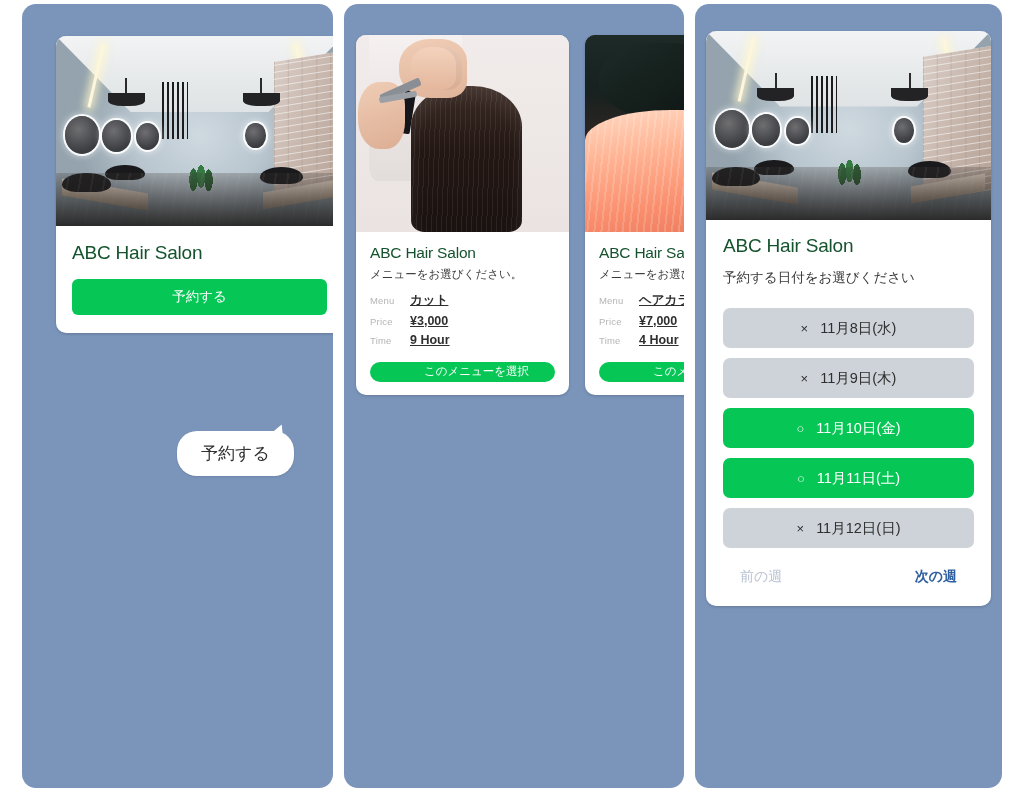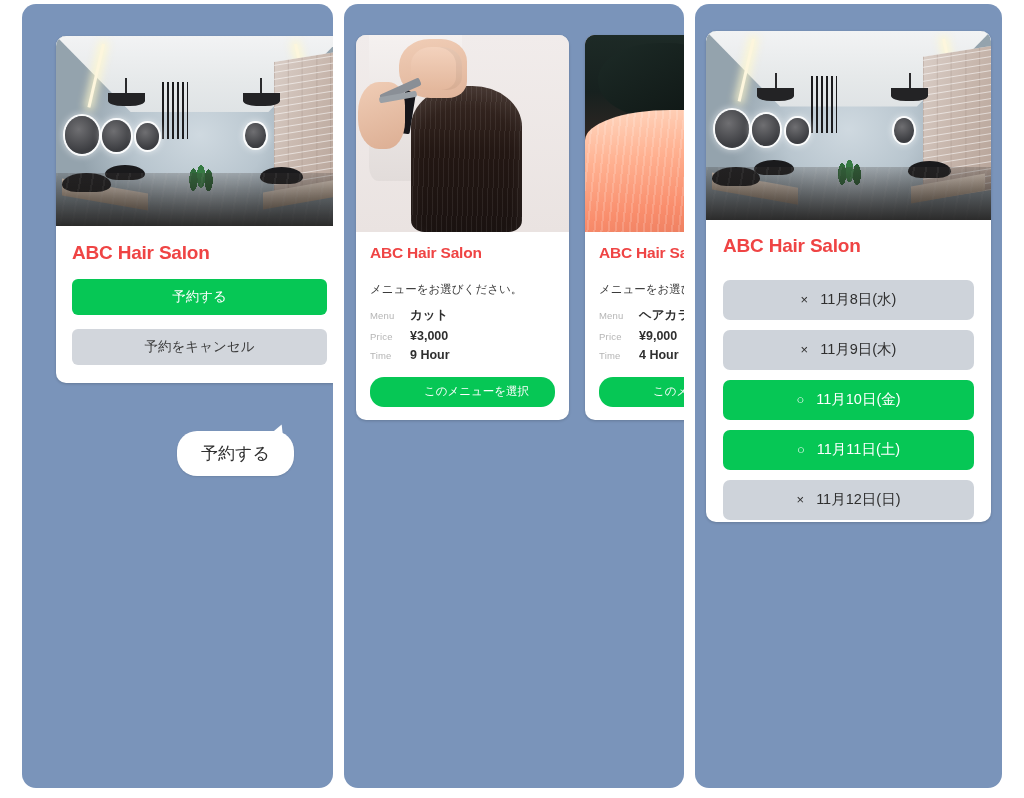--- a/index.html
+++ b/index.html
@@ -177,21 +177,21 @@
   }
   .colorhair .pink::after {
     content:""; position:absolute; inset:0;
     background: repeating-linear-gradient(96deg, rgba(255,255,255,.16) 0 2px, transparent 2px 7px);
     border-radius: inherit;
   }
 
   
   .card-body { padding: 14px 16px 14px 16px; }
   .card-title {
-    font-size: 19px; font-weight: 700; color: #ef4444;
+    font-size: 19px; font-weight: 400; color: #14532d;
     letter-spacing: -0.2px; line-height: 1.2;
   }
   .card-sub {
     font-size: 13px; color: #3b3b3b; margin-top: 7px; line-height: 1.3;
   }
 
   .btn {
     display: flex; align-items: center; justify-content: center;
     width: 100%; height: 35px;
     border-radius: 6px;
@@ -211,29 +211,29 @@
   
   .carousel { position: absolute; left: 12px; top: 31px; display: flex; gap: 16px; }
   .menu-card {
     width: 213px; flex: 0 0 213px;
     background: #fff; border-radius: 10px; overflow: hidden;
     box-shadow: 0 1px 3px rgba(0,0,0,0.18);
   }
   .menu-card .card-img { height: 197px; }
   .menu-card .card-body { padding: 12px 14px 10px 14px; }
   .menu-card .card-title { font-size: 15.5px; }
-  .menu-card .card-sub { font-size: 11.5px; margin-top: 19px; }
+  .menu-card .card-sub { font-size: 11.5px; margin-top: 4px; }
   .spec { margin-top: 10px; }
   .spec-row { display: flex; align-items: baseline; margin-bottom: 5px; }
   .spec-label {
     width: 40px; flex: 0 0 40px;
     font-size: 9.5px; color: #b5b5b5; letter-spacing: .2px;
   }
-  .spec-value { font-size: 12.5px; color: #2f2f2f; font-weight: 600; }
-  .menu-card .btn { height: 30px; font-size: 11.5px; border-radius: 14px; padding-left: 28px; }
+  .spec-value { font-size: 12.5px; color: #2f2f2f; font-weight: 600; text-decoration: underline; }
+  .menu-card .btn { height: 20px; font-size: 11.5px; border-radius: 14px; padding-left: 28px; }
   .menu-card .btn-wrap { padding: 0 14px 13px 14px; }
 
   
   #card-3 { left: 11px; top: 27px; width: 285px; }
   #card-3 .card-img { height: 189px; border-radius: 10px 10px 0 0; }
   #card-3 .card-body { padding: 15px 17px 12px 17px; }
   #card-3 .card-title { font-size: 19px; }
   #card-3 .card-sub { font-size: 13.5px; margin-top: 11px; color: #3a3a3a; }
 
   .date-list { padding: 0 17px 2px 17px; }
@@ -303,21 +303,20 @@
           <div class="chair" style="left:2%;  bottom:18%; width:17%; height:10%;"></div>
           <div class="chair" style="left:17%; bottom:24%; width:14%; height:8%;"></div>
           <div class="chair" style="right:14%; bottom:22%; width:15%; height:9%;"></div>
           <div class="plant"></div>
           <div class="floor"></div>
         </div>
       </div>
       <div class="card-body">
         <div class="card-title">ABC Hair Salon</div>
         <div class="btn btn-green">予約する</div>
-        <div class="btn btn-gray">予約をキャンセル</div>
       </div>
     </div>
 
     <div class="bubble" id="bubble-1">予約する</div>
   </div>
 
   <div class="panel" id="panel-2">
 
     <div class="carousel">
 
@@ -369,21 +368,21 @@
         <div class="card-body">
           <div class="card-title">ABC Hair Salon</div>
           <div class="card-sub">メニューをお選びください。</div>
           <div class="spec">
             <div class="spec-row">
               <span class="spec-label">Menu</span>
               <span class="spec-value">ヘアカラー</span>
             </div>
             <div class="spec-row">
               <span class="spec-label">Price</span>
-              <span class="spec-value">¥9,000</span>
+              <span class="spec-value">¥7,000</span>
             </div>
             <div class="spec-row">
               <span class="spec-label">Time</span>
               <span class="spec-value">4 Hour</span>
             </div>
           </div>
         </div>
         <div class="btn-wrap">
           <div class="btn btn-green">このメニューを選択</div>
         </div>
@@ -414,20 +413,21 @@
           <div class="chair" style="left:2%;  bottom:18%; width:17%; height:10%;"></div>
           <div class="chair" style="left:17%; bottom:24%; width:14%; height:8%;"></div>
           <div class="chair" style="right:14%; bottom:22%; width:15%; height:9%;"></div>
           <div class="plant"></div>
           <div class="floor"></div>
         </div>
       </div>
 
       <div class="card-body">
         <div class="card-title">ABC Hair Salon</div>
+        <div class="card-sub">予約する日付をお選びください</div>
       </div>
 
       <div class="date-list">
         <div class="date-btn unavailable">
           <span class="date-mark">×</span>
           <span>11月8日(水)</span>
         </div>
         <div class="date-btn unavailable">
           <span class="date-mark">×</span>
           <span>11月9日(木)</span>
@@ -439,17 +439,21 @@
         <div class="date-btn available">
           <span class="date-mark">○</span>
           <span>11月11日(土)</span>
         </div>
         <div class="date-btn unavailable">
           <span class="date-mark">×</span>
           <span>11月12日(日)</span>
         </div>
       </div>
 
+      <div class="week-nav">
+        <span class="week-prev">前の週</span>
+        <span class="week-next">次の週</span>
+      </div>
     </div>
 
   </div>
 
 </div>
 
 </body></html>

